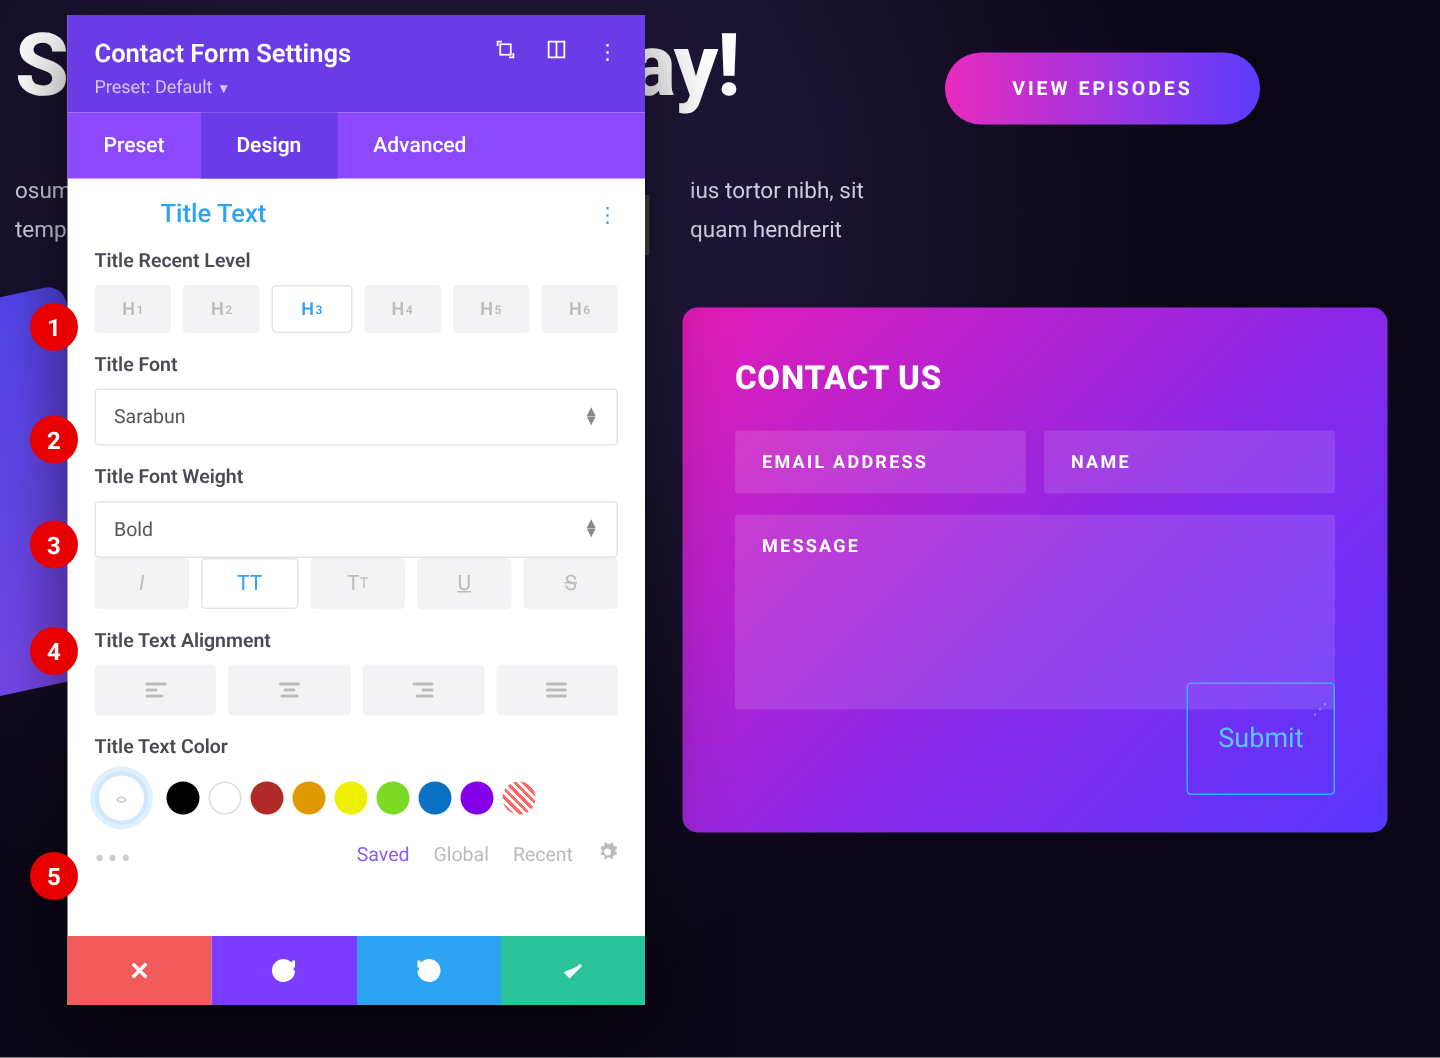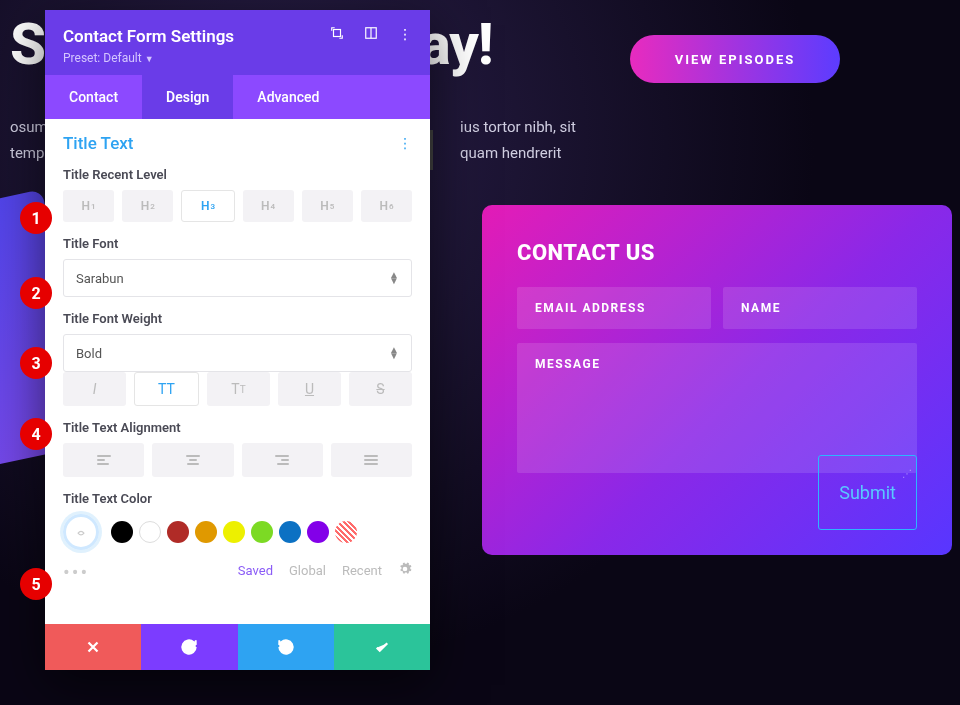--- a/index.html
+++ b/index.html
@@ -23,21 +23,21 @@
     color: #fff; font-weight: 700; font-size: 13px; letter-spacing: 2px;
     display: flex; align-items: center; justify-content: center; cursor: pointer;
   }
   .bg-shape {
     position: absolute; top: 200px; left: -60px; width: 130px; height: 260px;
     background: linear-gradient(145deg, #4d49ff, #8a50ff);
     border-radius: 12px; transform: rotate(-12deg); opacity: 0.9;
   }
   
   .contact-card {
-    position: absolute; top: 205px; left: 482px; width: 470px; height: 350px;
+    position: absolute; top: 205px; left: 455px; width: 470px; height: 350px;
     background: linear-gradient(135deg, #e41cb7 0%, #8a28e8 55%, #5836ff 100%);
     border-radius: 10px; padding: 35px;
   }
   .contact-title { color: #fff; font-weight: 800; font-size: 22px; letter-spacing: 0.5px; margin-bottom: 22px; }
   .cf-row { display: flex; gap: 12px; margin-bottom: 14px; }
   .cf-field {
     background: rgba(255,255,255,0.12); color: #fff;
     padding: 14px 18px; font-size: 12px; font-weight: 700; letter-spacing: 1.5px;
     border-radius: 2px; flex: 1;
   }
@@ -61,21 +61,21 @@
   .ph-title { font-size: 17px; font-weight: 600; }
   .ph-icons { display: flex; gap: 20px; font-size: 14px; color: #fff; }
   .ph-icons span { cursor: pointer; }
   .ph-preset { font-size: 12px; color: #d4c5ff; margin-top: 5px; cursor: pointer; }
   .panel-tabs {
     background: #8c49ff; display: flex; color: #fff; font-size: 14px;
   }
   .panel-tab { padding: 14px 24px; cursor: pointer; font-weight: 500; }
   .panel-tab.active { background: #6a3ce8; font-weight: 600; }
   .panel-body { flex: 1; overflow-y: auto; padding: 14px 18px 6px; }
-  .section-head { display: flex; justify-content: space-between; align-items: center; margin-bottom: 14px; }
+  .section-head { display: flex; justify-content: space-between; align-items: center; margin-bottom: 14px; margin-left: 44px; }
   .section-title { color: #2ea3f2; font-size: 17px; font-weight: 500; }
   .section-dots { color: #2ea3f2; font-size: 14px; cursor: pointer; }
   .field-label { font-size: 13px; color: #4a4a55; font-weight: 600; margin: 14px 0 8px; }
   .h-levels { display: flex; gap: 8px; }
   .h-btn {
     flex: 1; height: 32px; background: #f3f2f5; border-radius: 3px;
     display: flex; align-items: center; justify-content: center;
     color: #bbb; font-size: 12px; font-weight: 600; cursor: pointer;
   }
   .h-btn.active { color: #2ea3f2; background: #fff; border: 1px solid #e5e5e5; }
@@ -180,21 +180,21 @@
               <rect x="3" y="3" width="18" height="18"></rect>
               <line x1="12" y1="3" x2="12" y2="21"></line>
             </svg>
         </span>
         <span>⋮</span>
       </div>
     </div>
     <div class="ph-preset"><span>Preset: Default</span> <span style="font-size:9px;">▼</span></div>
   </div>
   <div class="panel-tabs">
-    <div class="panel-tab">Contact</div>
+    <div class="panel-tab">Preset</div>
     <div class="panel-tab active">Design</div>
     <div class="panel-tab">Advanced</div>
   </div>
   <div class="panel-body">
     <div class="section-head">
       <div class="section-title">Title Text</div>
       <div class="section-dots">⋮</div>
     </div>
 
     <div class="field-label">Title Recent Level</div>

